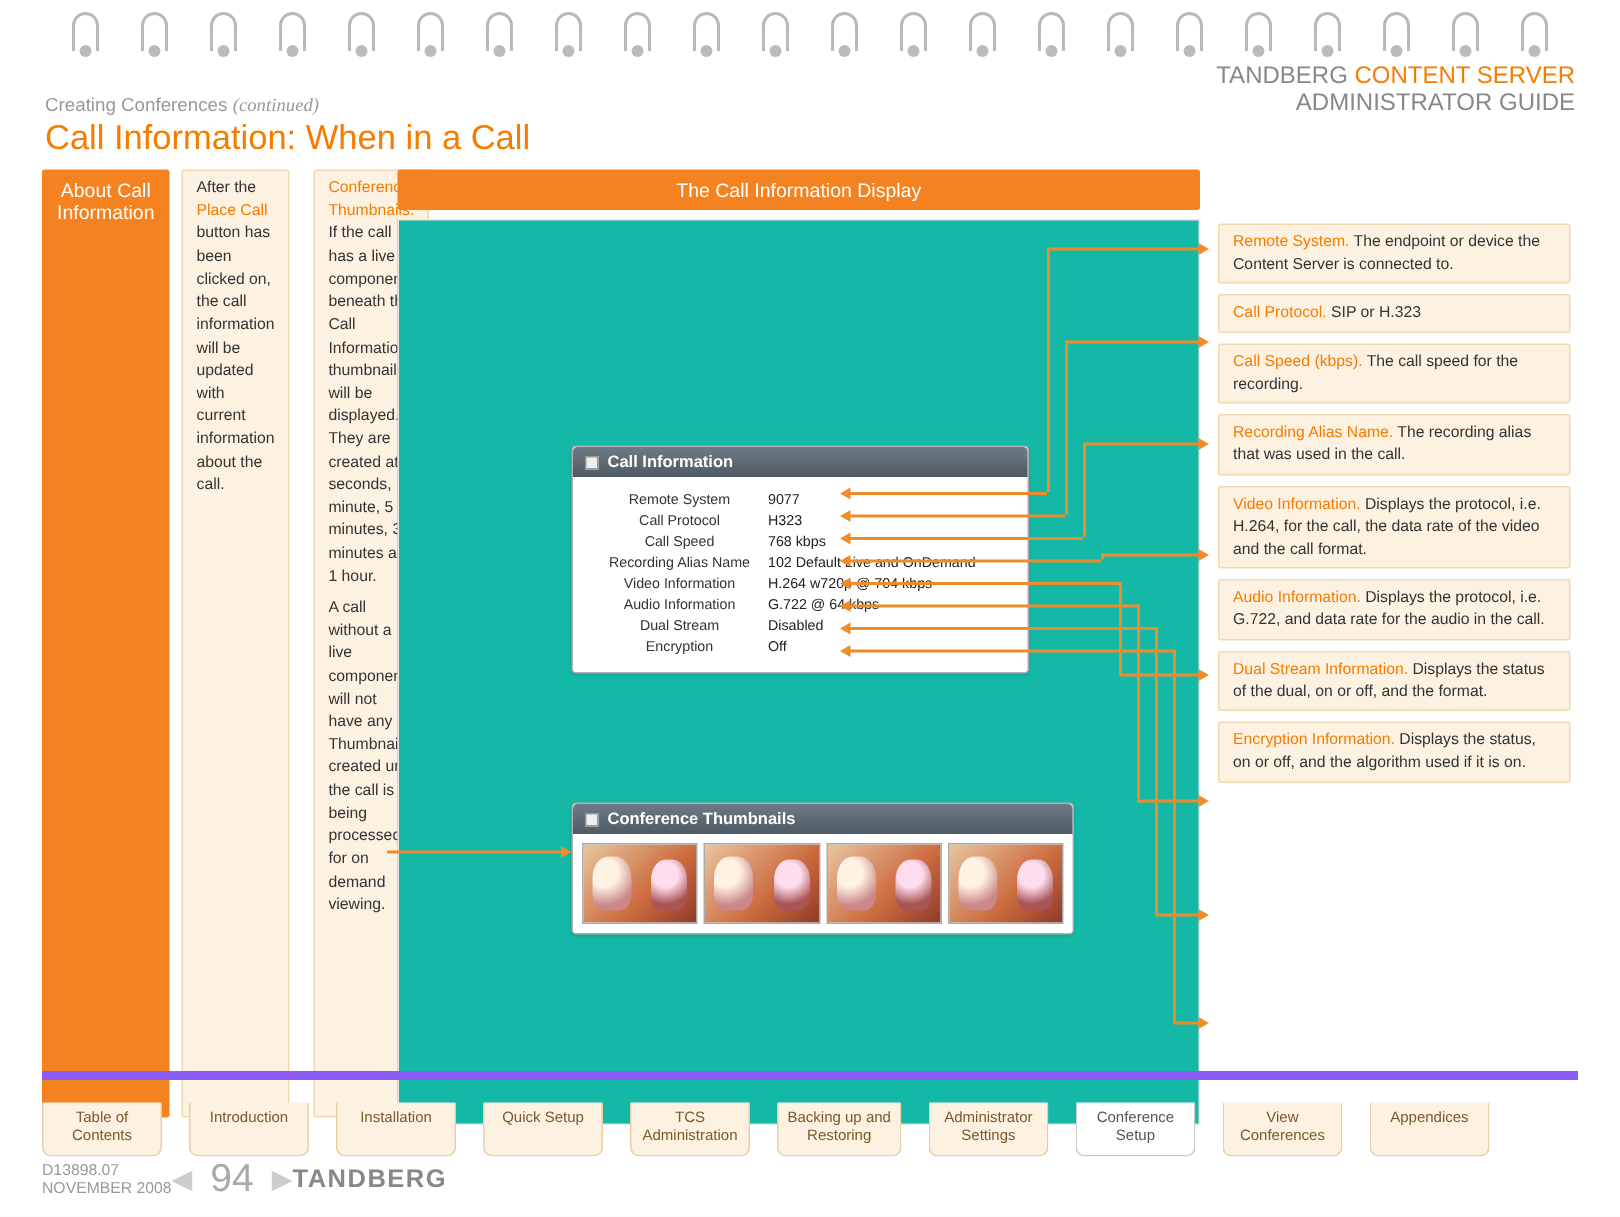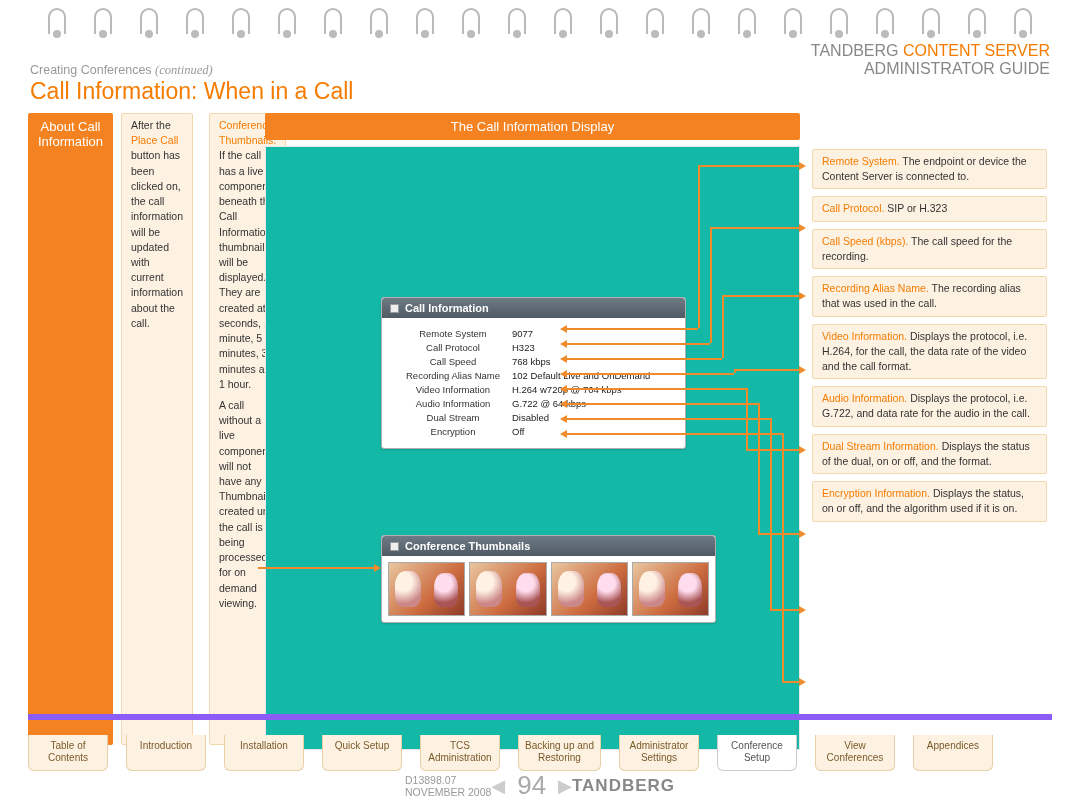--- a/index.html
+++ b/index.html
@@ -106,21 +106,21 @@
   }
   .tab {
     background: #fdf1e2; border: 1px solid #e9cfa6; border-top: none;
     border-radius: 0 0 6px 6px; font-size: 10px; color: #7a5a2a;
     padding: 5px 6px 6px 6px; text-align: center; min-width: 80px;
     line-height: 1.2; cursor: pointer;
   }
   .tab.active { background: #fff; border-color: #ccc; color: #555; }
   .footer {
     position: absolute; bottom: 10px; left: 28px; right: 28px;
-    display: flex; justify-content: center; align-items: center;
+    display: flex; justify-content: flex-start; align-items: center;
     font-size: 10.5px; color: #999;
   }
   .pager { display: flex; align-items: center; gap: 12px; color: #aaa; font-size: 26px; }
   .pager .tri-l, .pager .tri-r { cursor: pointer; font-size: 18px; color: #ccc; }
   .brand { font-weight: bold; letter-spacing: 1px; color: #888; font-size: 17px; }
   .spacer-left { height: 310px; }
 </style>
 </head>
 <body>
 

